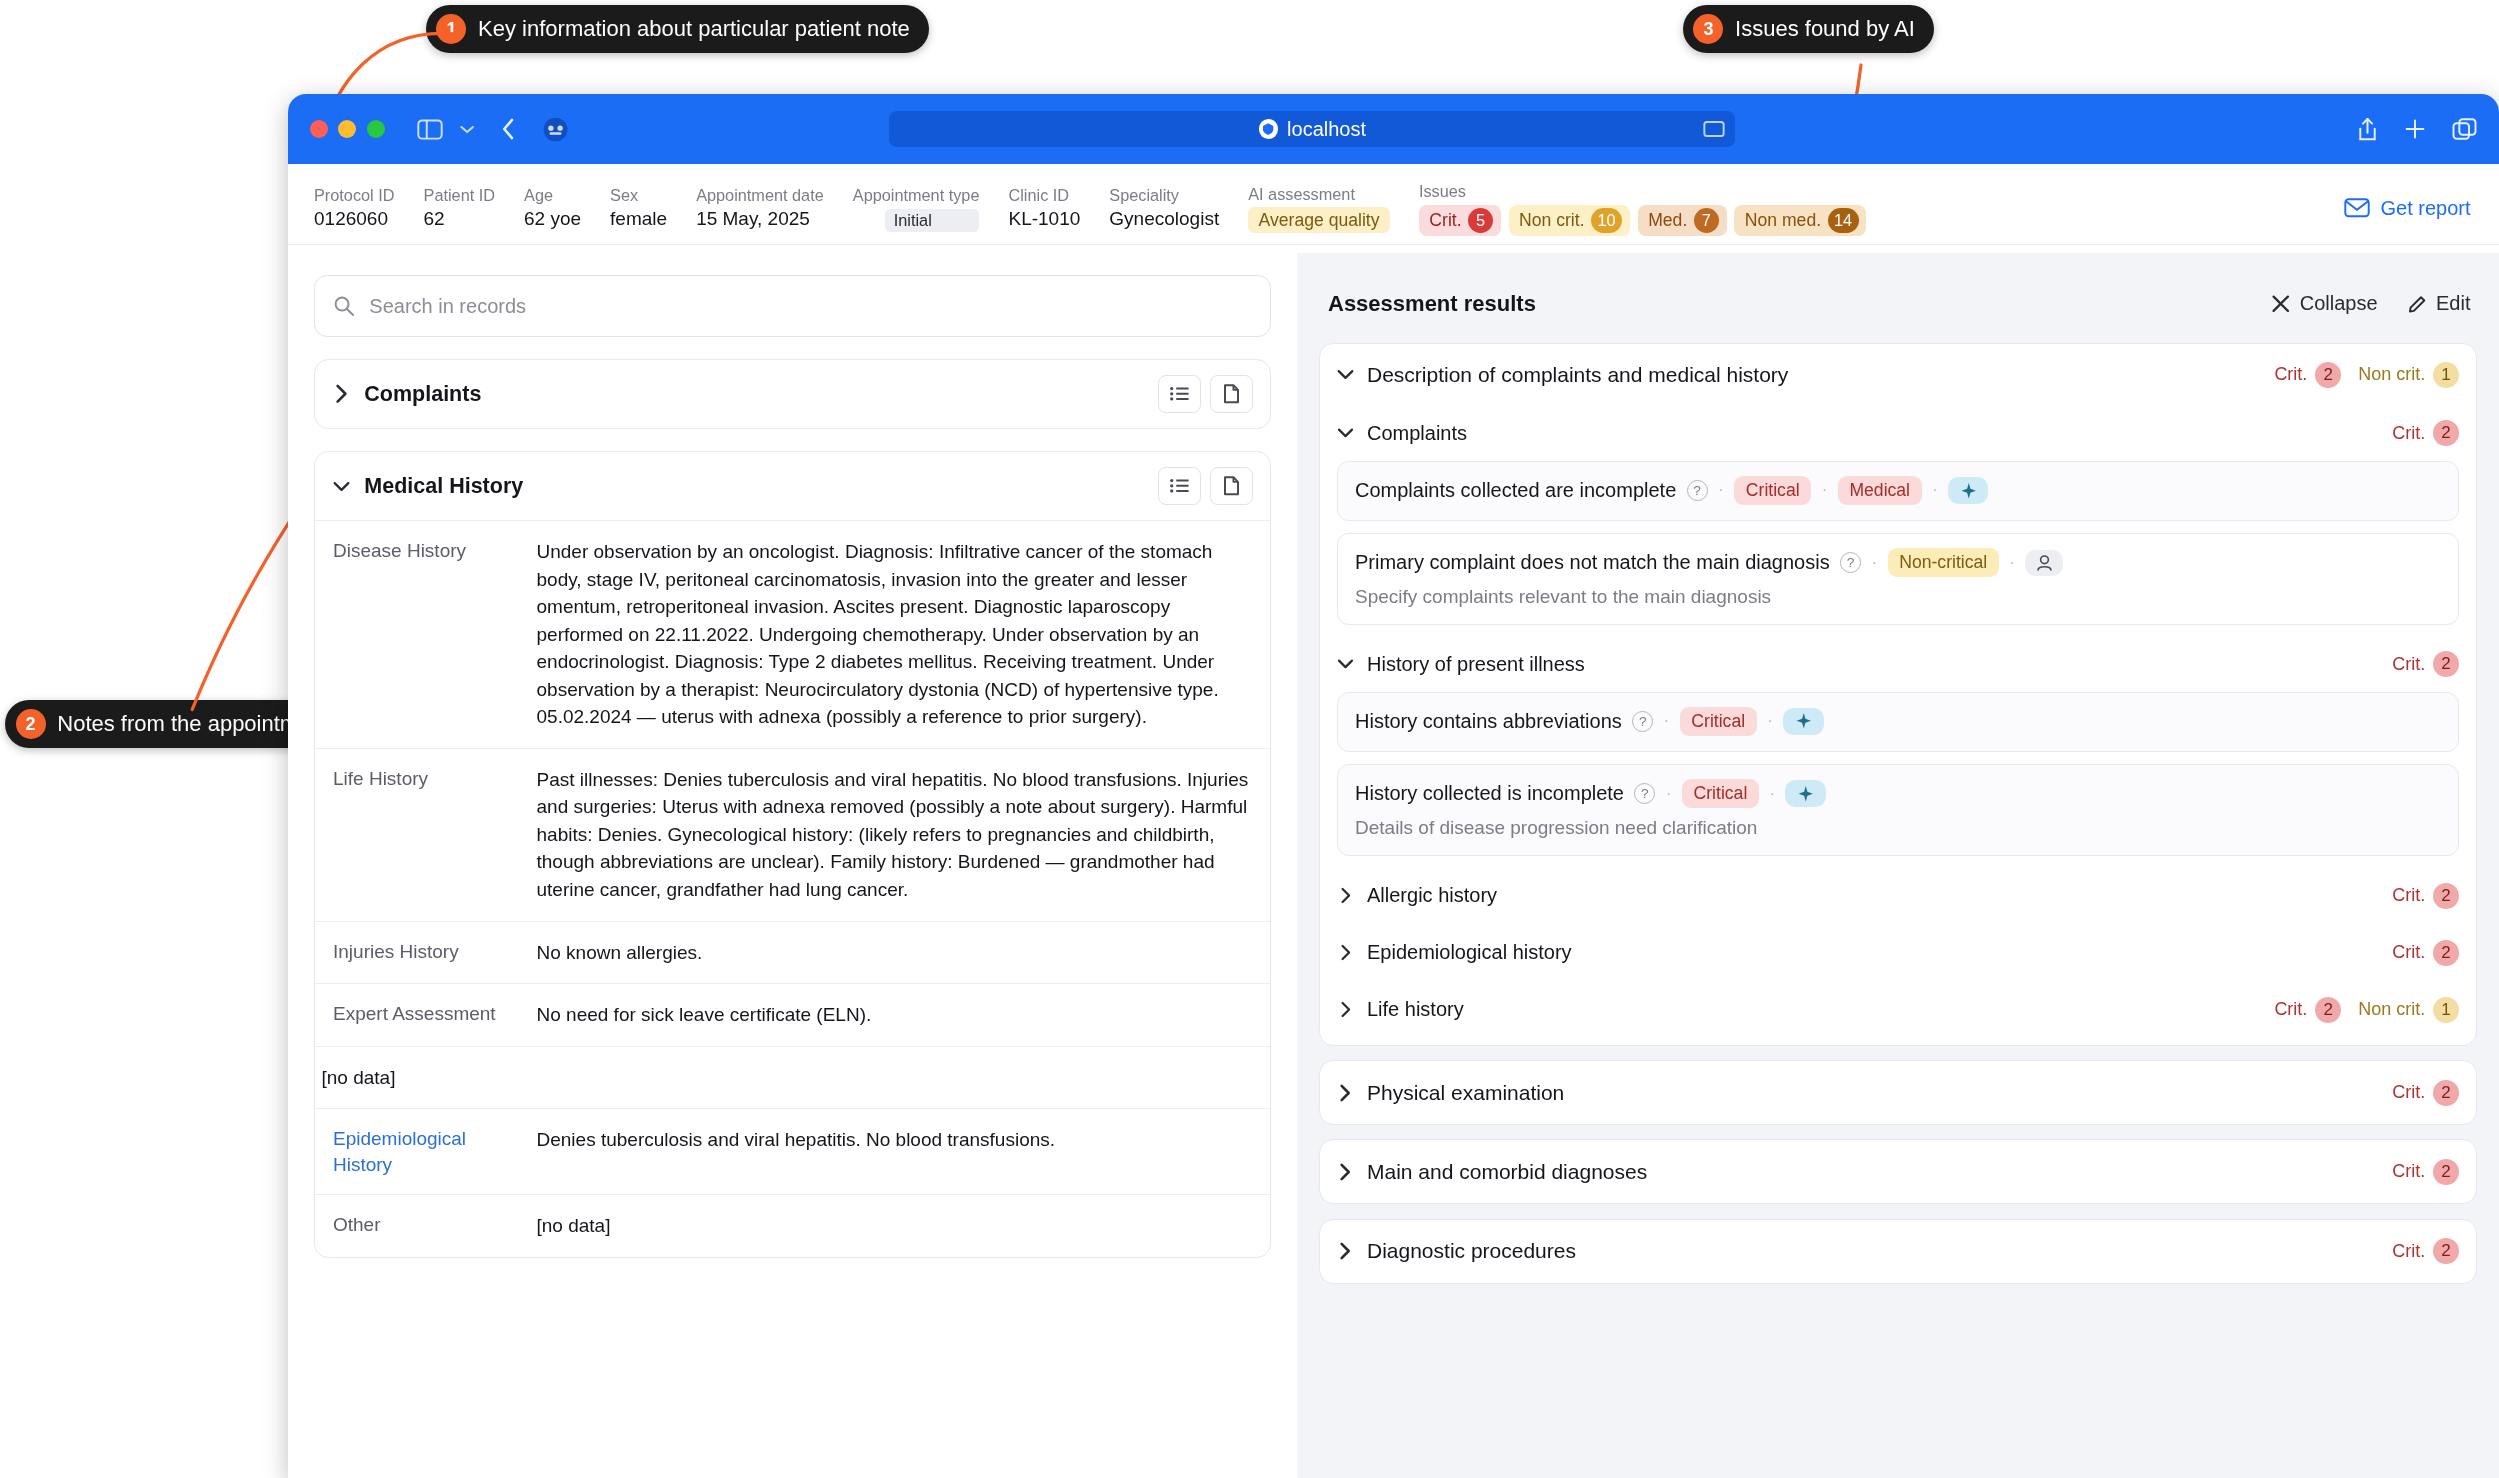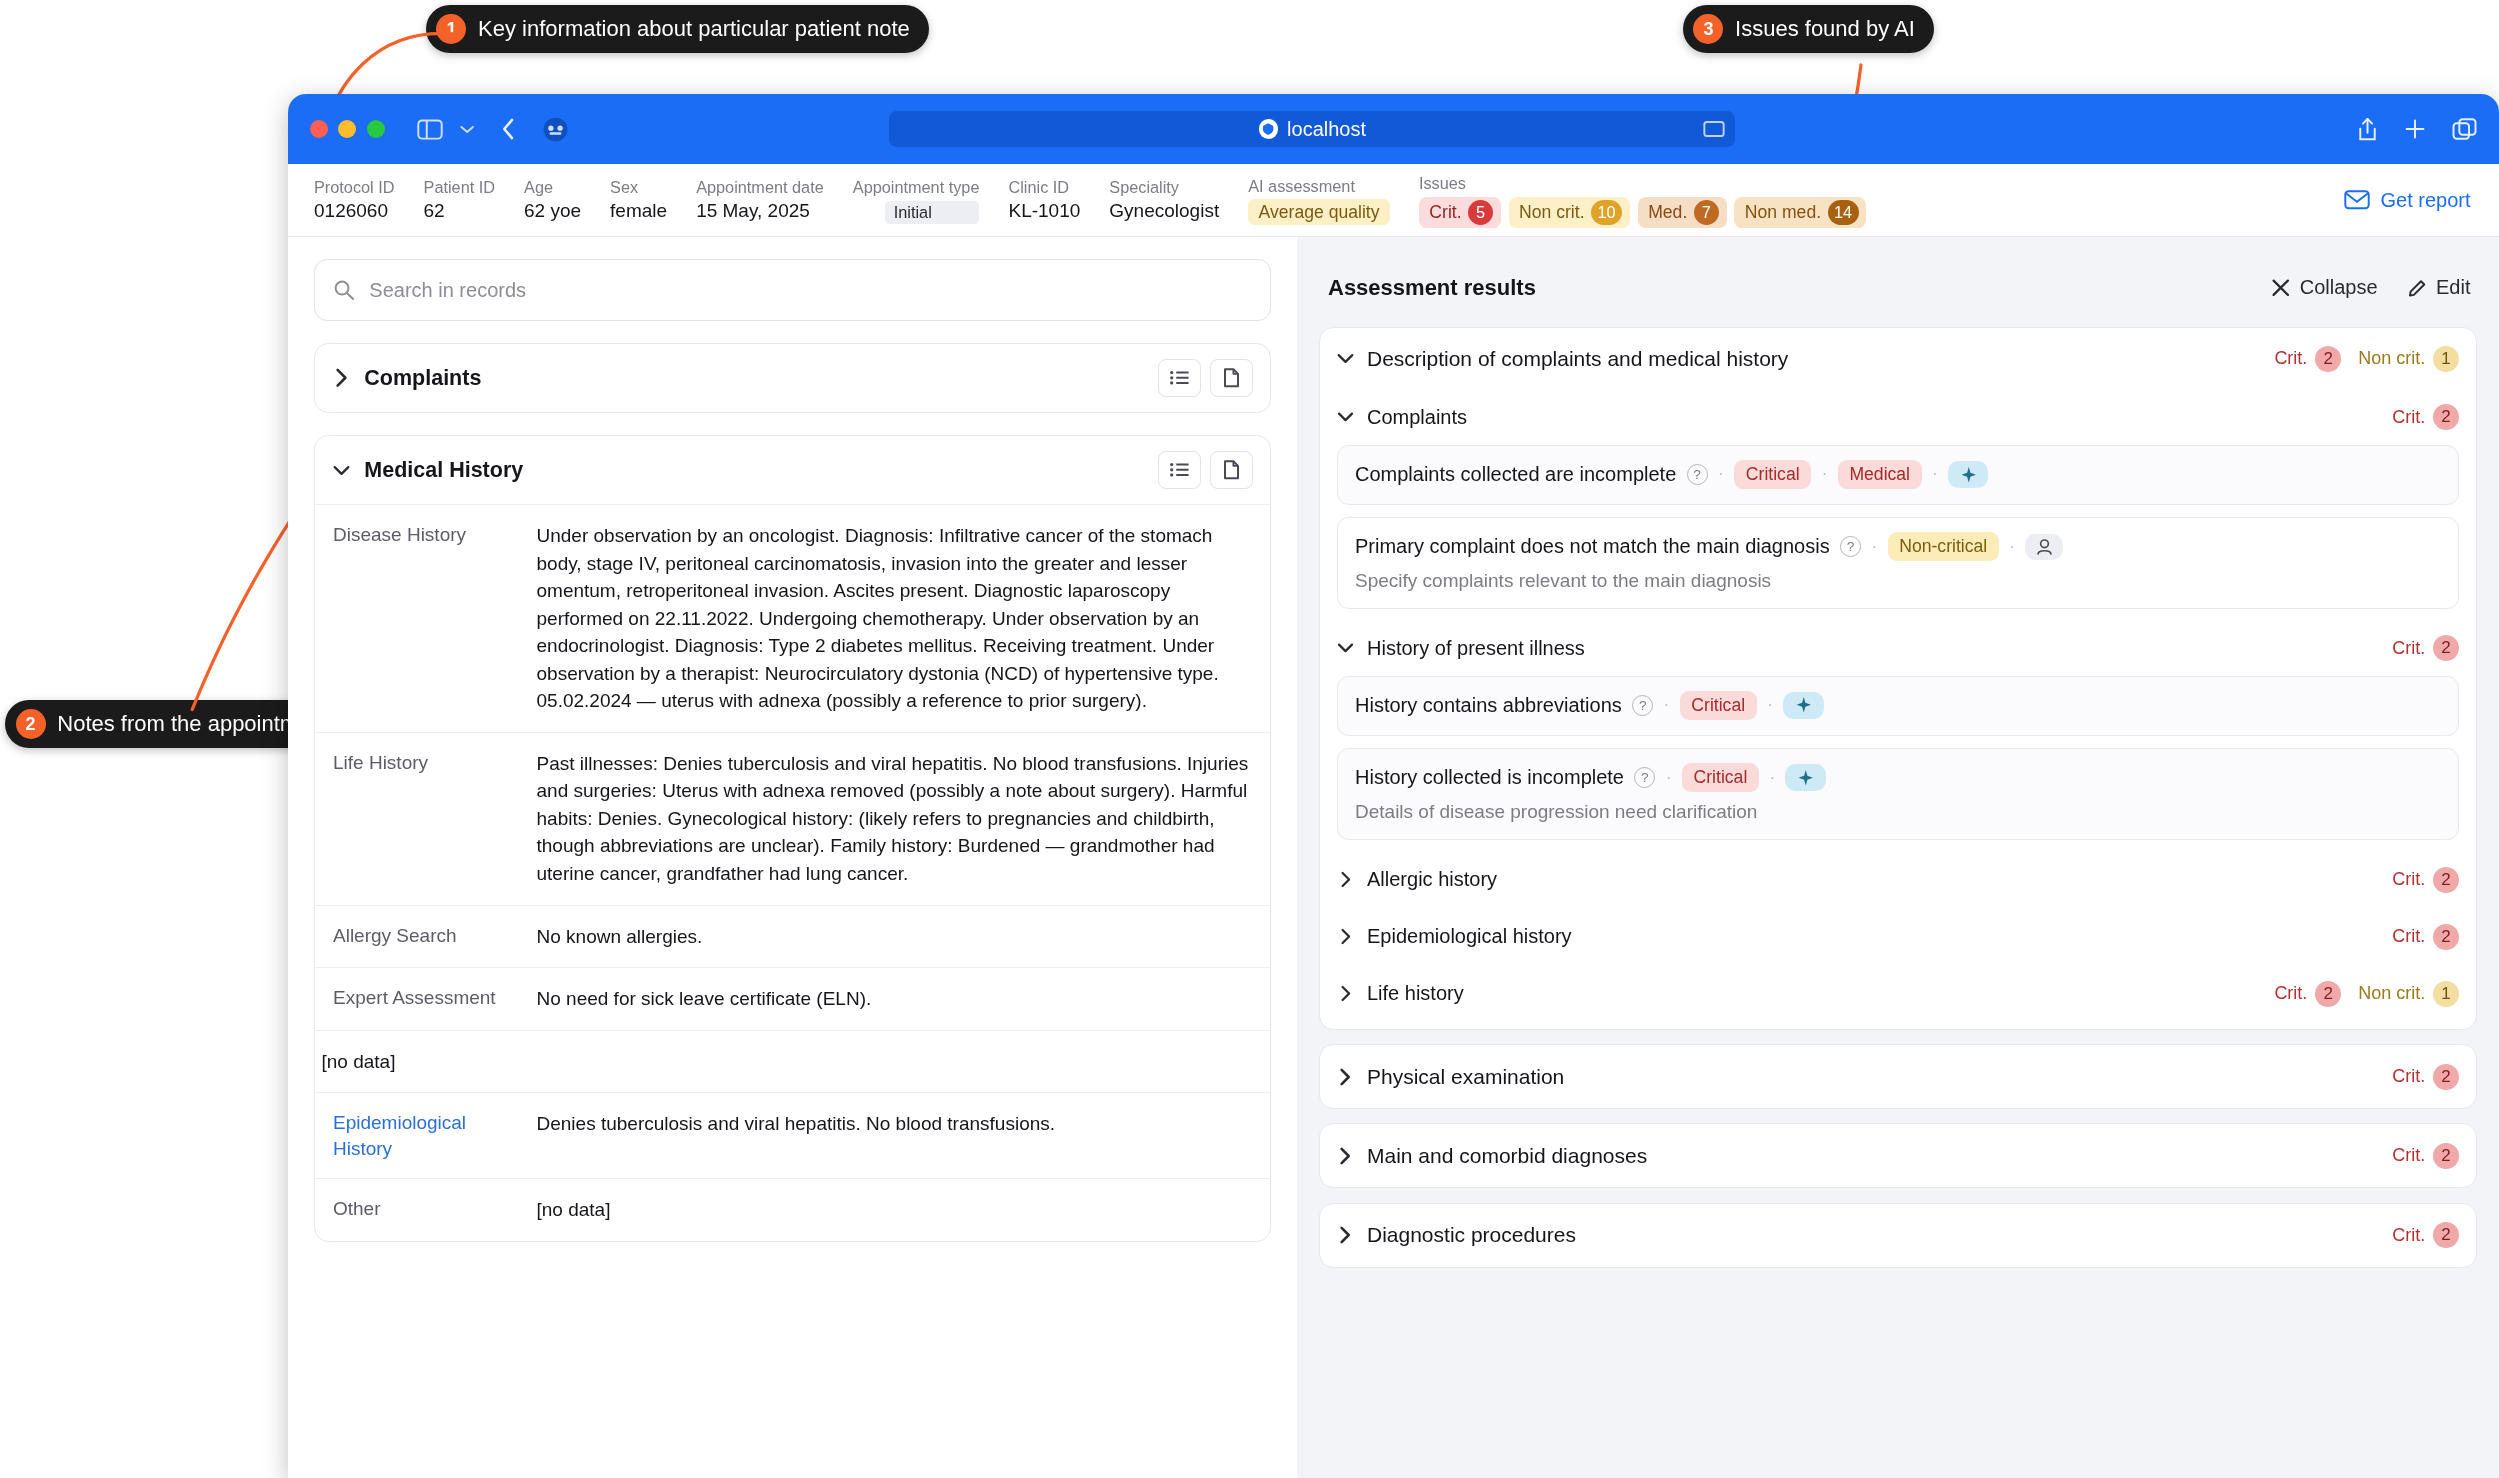--- a/index.html
+++ b/index.html
@@ -40,21 +40,21 @@
 
   
   #window {
     position: absolute;
     left: 288px; top: 94px;
     width: 2211px; height: 1384px;
     background: #ffffff;
     border-radius: 18px 18px 0 0;
     box-shadow: 0 6.5px 26px rgba(0,0,0,.25);
     overflow: hidden;
-    display: flex; flex-direction: column;
+    display: flex; flex-direction: column; gap: 8px;
   }
   .titlebar {
     height: 70px;
     background: #1c6df5;
     display: flex; align-items: center;
     padding: 0 22px;
     gap: 17px;
     flex: none;
   }
   .traffic { display: flex; gap: 10.4px; align-items: center; }
@@ -504,21 +504,21 @@
 
           <div class="kv-row">
             <div class="k">Disease History</div>
             <div class="v">Under observation by an oncologist. Diagnosis: Infiltrative cancer of the stomach body, stage IV, peritoneal carcinomatosis, invasion into the greater and lesser omentum, retroperitoneal invasion. Ascites present. Diagnostic laparoscopy performed on 22.11.2022. Undergoing chemotherapy. Under observation by an endocrinologist. Diagnosis: Type 2 diabetes mellitus. Receiving treatment. Under observation by a therapist: Neurocirculatory dystonia (NCD) of hypertensive type. 05.02.2024 — uterus with adnexa (possibly a reference to prior surgery).</div>
           </div>
           <div class="kv-row">
             <div class="k">Life History</div>
             <div class="v">Past illnesses: Denies tuberculosis and viral hepatitis. No blood transfusions. Injuries and surgeries: Uterus with adnexa removed (possibly a note about surgery). Harmful habits: Denies. Gynecological history: (likely refers to pregnancies and childbirth, though abbreviations are unclear). Family history: Burdened — grandmother had uterine cancer, grandfather had lung cancer.</div>
           </div>
           <div class="kv-row">
-            <div class="k">Allergy Search</div>
+            <div class="k">Injuries History</div>
             <div class="v">No known allergies.</div>
           </div>
           <div class="kv-row">
             <div class="k">Expert Assessment</div>
             <div class="v">No need for sick leave certificate (ELN).</div>
           </div>
           <div class="kv-row">
             <div class="v">[no data]</div>
           </div>
           <div class="kv-row">

